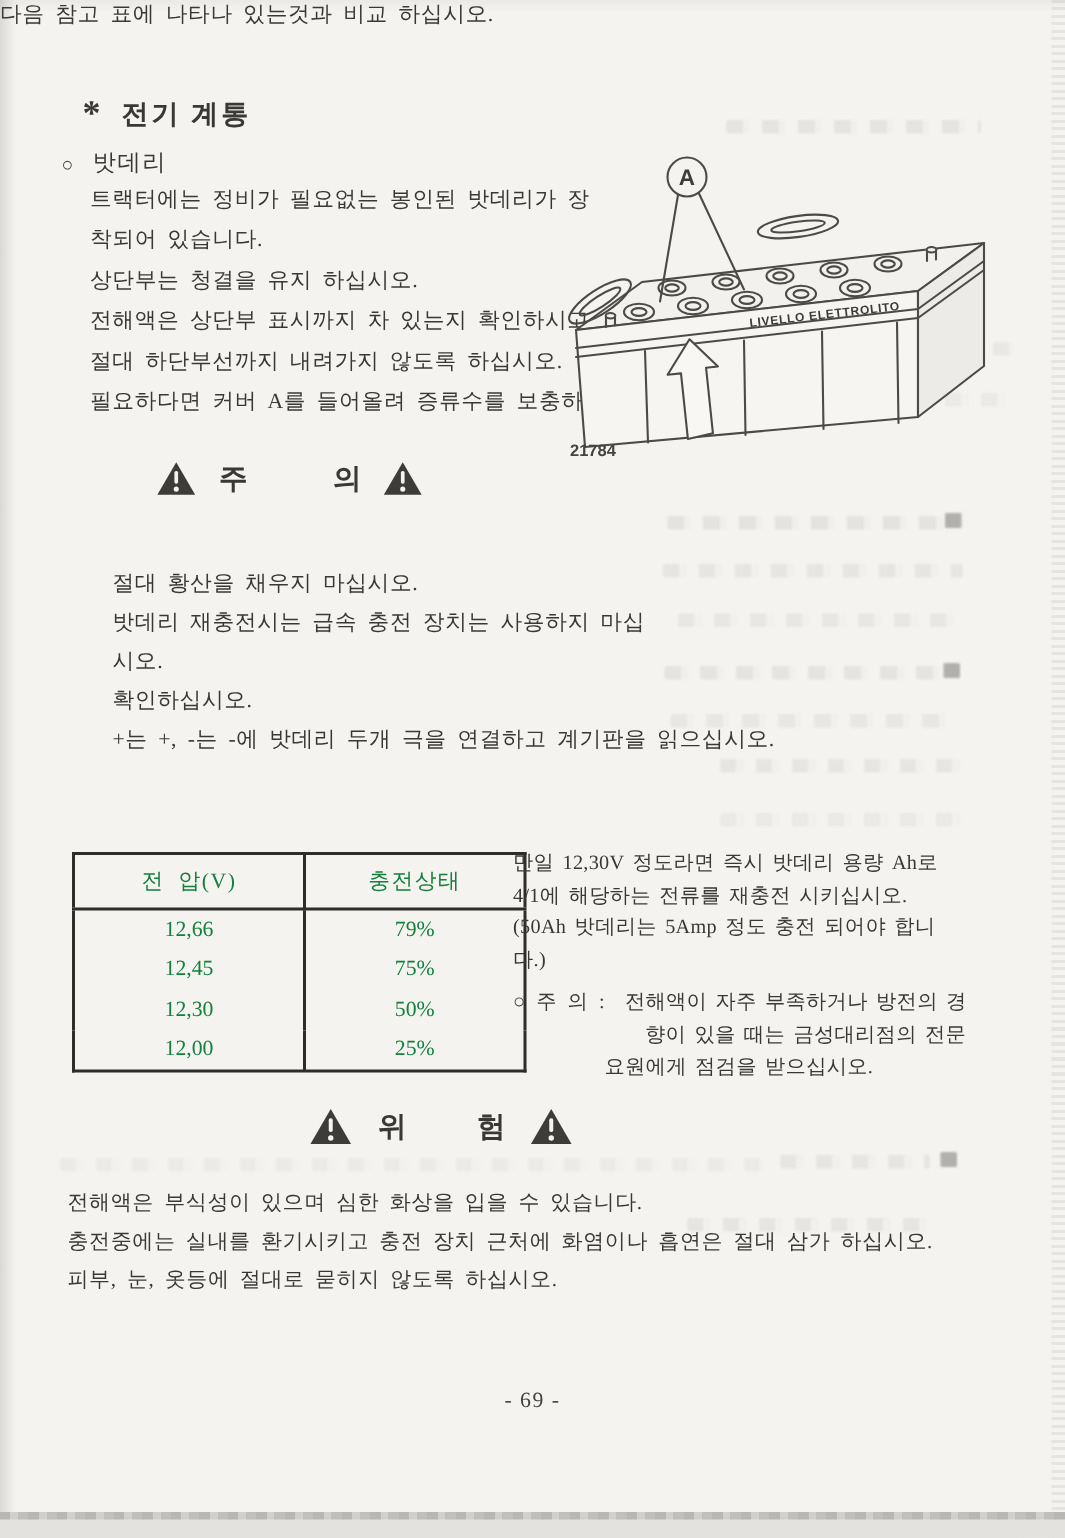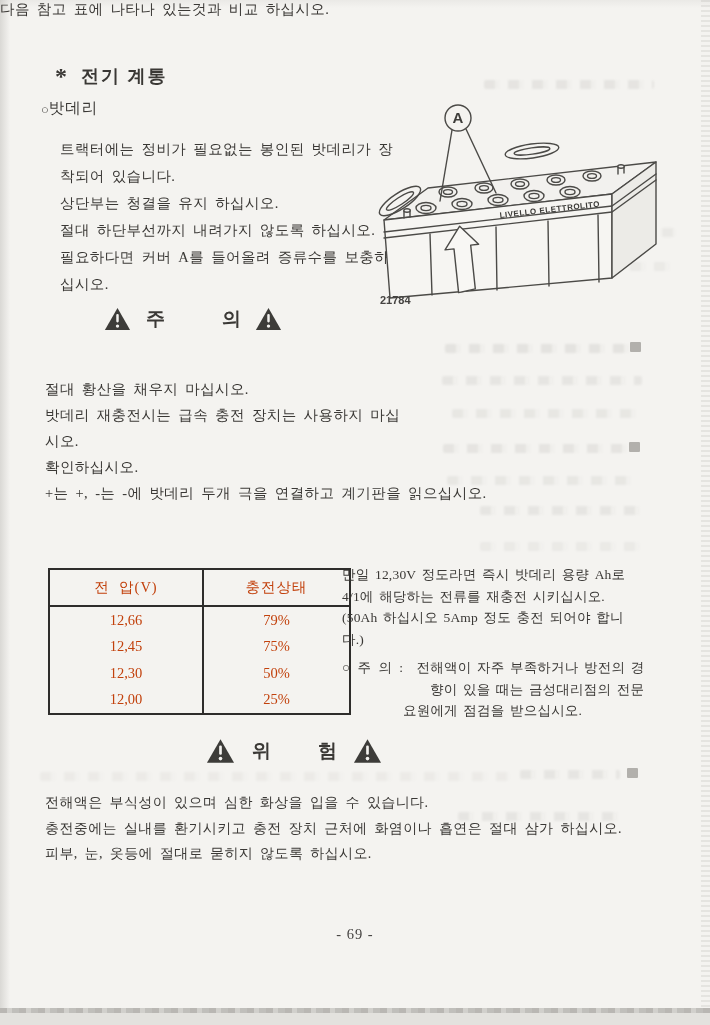--- a/index.html
+++ b/index.html
@@ -23,48 +23,48 @@
   .smudge{position:absolute;height:9px;border-radius:2px;filter:blur(.8px);pointer-events:none;
     background:repeating-linear-gradient(90deg,rgba(122,120,115,.22) 0 11px,rgba(122,120,115,.05) 11px 16px,rgba(122,120,115,0) 16px 24px);}
   .blob{position:absolute;width:11px;height:10px;background:#b2b0ac;filter:blur(.7px);border-radius:1px;pointer-events:none;}
 
   .title-row{position:absolute;left:55px;top:62px;display:flex;align-items:center;}
   .title-marker{font-size:24px;font-weight:700;transform:translateY(1px);}
   .title-text{font-size:18px;font-weight:600;letter-spacing:2px;margin-left:14px;white-space:pre;}
 
   .sec-row{position:absolute;left:41px;top:98px;display:flex;align-items:center;}
   .sec-marker{font-size:13px;transform:translateY(1px);}
-  .sec-text{font-size:15.5px;letter-spacing:1px;}
+  .sec-text{font-size:15.5px;letter-spacing:1px;margin-left:13px;}
 
   .para{position:absolute;font-size:14.5px;letter-spacing:.4px;word-spacing:3px;}
   .para .line{line-height:27px;white-space:nowrap;}
-  #para1{left:60px;top:120px;margin-top:16px;}
+  #para1{left:60px;top:120px;}
   #para2{left:45px;top:376px;}
-  #para2 .line{line-height:26px;}
+  #para2 .line{line-height:26px;margin-left:30px;}
   #compare-line{left:45px;top:536px;font-size:14.5px;letter-spacing:.4px;word-spacing:3px;white-space:nowrap;}
 
   .warn-head{position:absolute;display:flex;align-items:center;}
   .warn-head .word{font-size:19px;font-weight:600;letter-spacing:1px;}
   .tri{width:27px;height:24px;display:block;}
   #caution-head{left:104px;top:306px;}
   #caution-head .w1{margin-left:15px;}
   #caution-head .w2{margin-left:56px;}
   #caution-head .t2{margin-left:13px;}
   #danger-head{left:206px;top:738px;}
   #danger-head .tri{width:29px;height:26px;}
   #danger-head .w1{margin-left:17px;}
   #danger-head .w2{margin-left:46px;}
   #danger-head .t2{margin-left:15px;}
 
   .vtable{position:absolute;left:48px;top:568px;width:303px;border-collapse:collapse;table-layout:fixed;
     border:2px solid #2e2d2b;background:transparent;}
   .vtable th{font-weight:400;font-size:14.5px;letter-spacing:1px;height:33px;border-bottom:2px solid #2e2d2b;white-space:pre;}
   .vtable td{font-size:14.5px;height:26.5px;text-align:center;padding:0;}
   .vtable th:first-child,.vtable td:first-child{border-right:2px solid #2e2d2b;width:150px;}
-  .vtable th,.vtable td{text-align:center;color:#c2410c;}
+  .vtable th,.vtable td{text-align:center;color:#15803d;}
 
   #side-note{position:absolute;left:342px;top:564px;font-size:13.5px;letter-spacing:.2px;word-spacing:2px;}
   #side-note .line{line-height:21.5px;white-space:nowrap;}
   #side-note .note-first{margin-top:7px;line-height:21.5px;white-space:nowrap;}
   #side-note .note-first .nm{letter-spacing:1px;}
   #side-note .note-first .nt{margin-left:7px;text-align:center;}
   #side-note .note-cont1{margin-left:88px;line-height:21.5px;white-space:nowrap;}
   #side-note .note-cont2{margin-left:61px;line-height:21.5px;white-space:nowrap;}
 
   #para3{left:45px;top:790px;font-size:14px;}
@@ -109,23 +109,23 @@
 
   <div class="sec-row">
     <span class="sec-marker">○</span>
     <span class="sec-text">밧데리</span>
   </div>
 
   <div class="para" id="para1">
     <div class="line">트랙터에는 정비가 필요없는 봉인된 밧데리가 장</div>
     <div class="line">착되어 있습니다.</div>
     <div class="line">상단부는 청결을 유지 하십시오.</div>
+    <div class="line">전해액은 상단부 표시까지 차 있는지 확인하시고</div>
     <div class="line">절대 하단부선까지 내려가지 않도록 하십시오.</div>
     <div class="line">필요하다면 커버 A를 들어올려 증류수를 보충하</div>
-    <div class="line">십시오.</div>
   </div>
 
   <div id="figure">
     <svg width="320" height="216" viewBox="0 0 320 216">
       <g stroke="#4b4a47" stroke-width="1.4" fill="none" stroke-linejoin="round" stroke-linecap="round">
 
         <polygon points="24,124 68,92 296,66 252,98" fill="#f2f1ee"></polygon>
         <polygon points="24,124 252,98 252,182 30,202" fill="#f6f5f2"></polygon>
         <polygon points="252,98 296,66 296,148 252,182" fill="#ecebe7"></polygon>
 
@@ -239,21 +239,21 @@
       <tr>
         <td>12,00</td>
         <td>25%</td>
       </tr>
     </tbody>
   </table>
 
   <div id="side-note">
     <div class="line">만일 12,30V 정도라면 즉시 밧데리 용량 Ah로</div>
     <div class="line">4/1에 해당하는 전류를 재충전 시키십시오.</div>
-    <div class="line">(50Ah 하십시오 5Amp 정도 충전 되어야 합니</div>
+    <div class="line">(50Ah 밧데리는 5Amp 정도 충전 되어야 합니</div>
     <div class="line">다.)</div>
     <div class="note-first">
       <span class="nm">○ 주 의 :</span>
       <span class="nt">전해액이 자주 부족하거나 방전의 경</span>
     </div>
     <div class="note-cont1">향이 있을 때는 금성대리점의 전문</div>
     <div class="note-cont2">요원에게 점검을 받으십시오.</div>
   </div>
 
   <div class="warn-head" id="danger-head">

